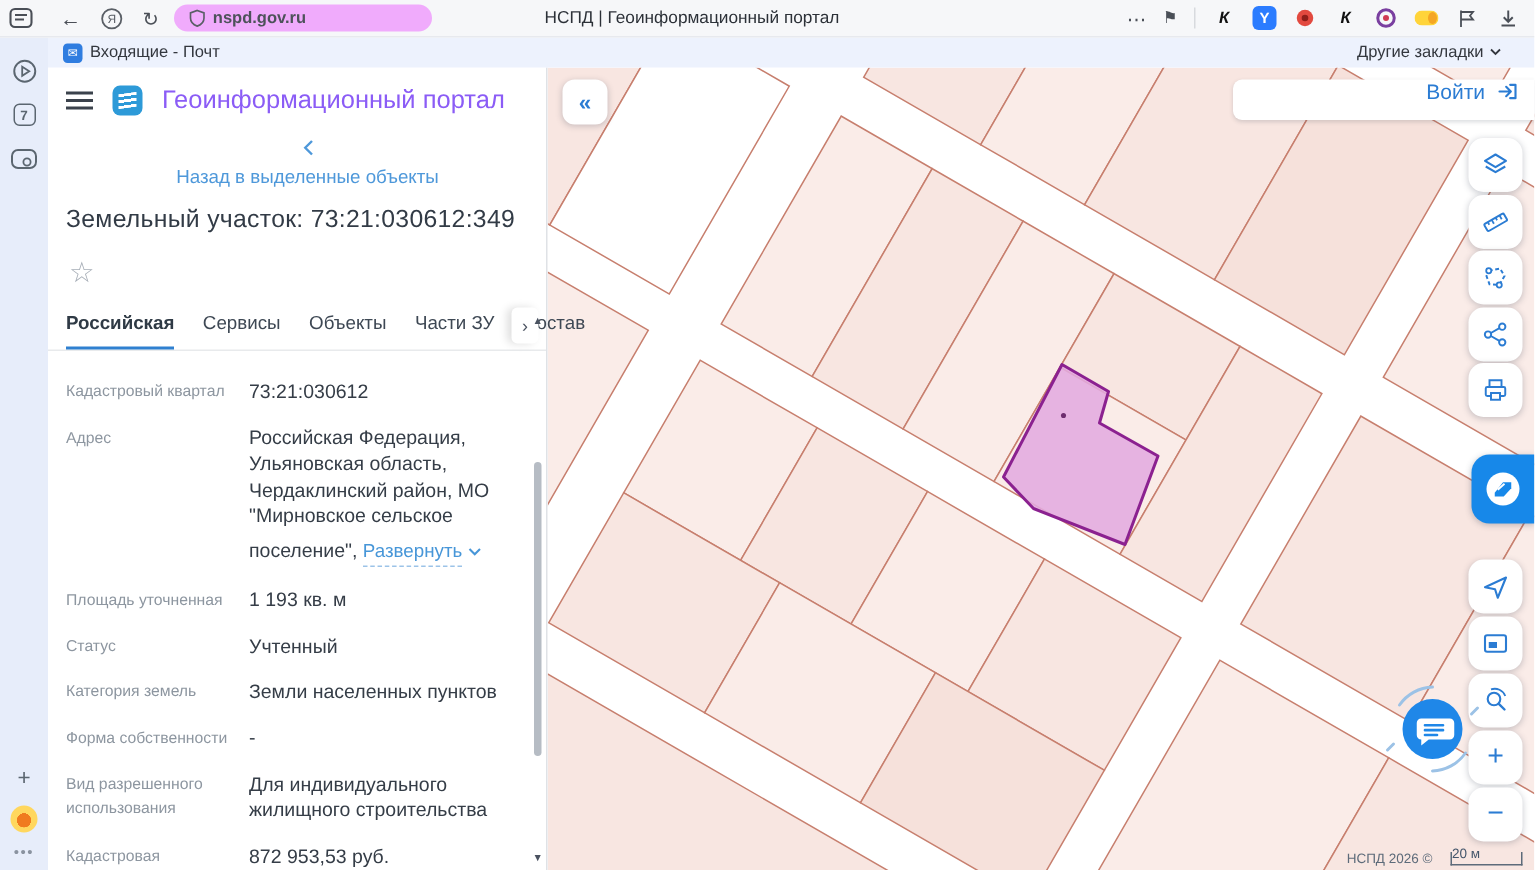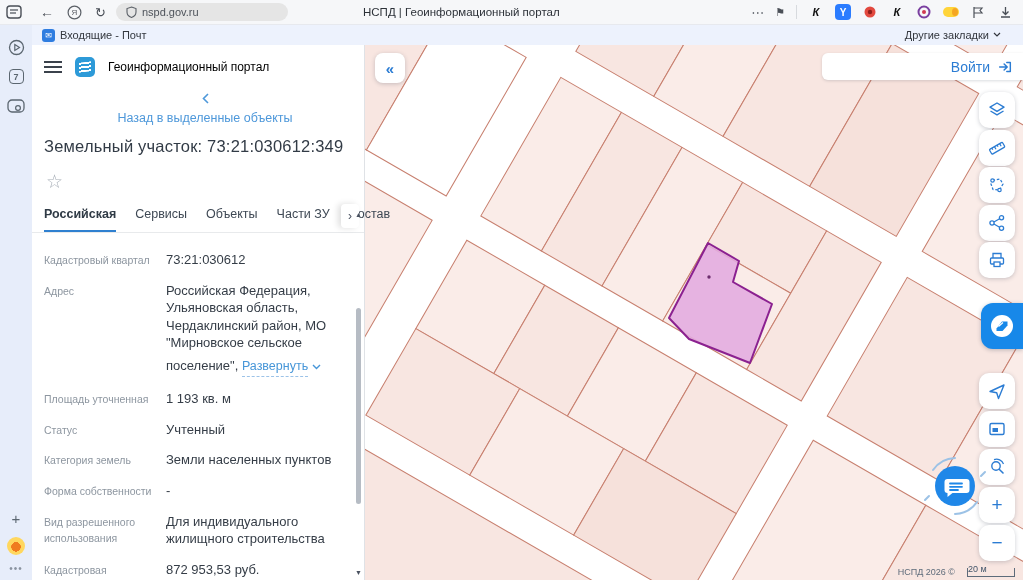--- a/index.html
+++ b/index.html
@@ -2,21 +2,21 @@
 <html><head>
 <meta charset="utf-8">
 <style>
   * { margin:0; padding:0; box-sizing:border-box; }
   html,body { width:1023px; height:580px; overflow:hidden; font-family:"Liberation Sans", sans-serif; background:#fff; }
   body { position:relative; }
 
   
   .toolbar { position:absolute; left:0; top:0; width:1023px; height:25px; background:#f6f7f9; display:flex; align-items:center; border-bottom:1px solid #e7e9ee; z-index:30; }
   .tbtn { color:#4a4f57; font-size:13px; line-height:1; display:flex; align-items:center; justify-content:center; }
-  .urlpill { height:18px; background:#e5e5e5; border-radius:10px; display:flex; align-items:center; padding:0 10px; gap:5px; width:172px; }
+  .urlpill { height:18px; background:#f0abfc; border-radius:10px; display:flex; align-items:center; padding:0 10px; gap:5px; width:172px;font-weight:bold; }
   .urltext { font-size:11px; color:#4d525a; }
   .tabtitle { position:absolute; left:363px; top:6px; font-size:11.5px; color:#2c3138; white-space:nowrap; }
   .tb-right { margin-left:auto; display:flex; align-items:center; gap:11px; padding-right:10px; }
   .extico { width:16px; height:16px; display:flex; align-items:center; justify-content:center; font-size:11px; }
   .sep { width:1px; height:14px; background:#d7dade; }
 
   .bookmarks { position:absolute; left:32px; top:25px; width:991px; height:20px; background:#edf2fd; display:flex; align-items:center; z-index:25; }
   .bm-item { display:flex; align-items:center; gap:5px; margin-left:10px; font-size:11px; color:#33373e; }
   .bm-mailico { width:13px; height:13px; background:#2f7de0; border-radius:3px; color:#fff; font-size:8px; display:flex; align-items:center; justify-content:center; }
   .bm-right { margin-left:auto; margin-right:22px; font-size:11px; color:#33373e; display:flex; gap:4px; align-items:center; }
@@ -29,21 +29,21 @@
   .sb-dots { color:#8a93a0; font-size:10px; letter-spacing:1px; margin:8px 0 6px; }
 
   
   .panel { position:absolute; left:32px; top:45px; width:333px; height:535px; background:#fff; border-right:1px solid #dfe2e6; z-index:20; }
   .phead { display:flex; align-items:center; gap:13px; padding:12px 0 0 12px; }
   .hamb { width:18px; height:12px; border-top:2px solid #3b424c; border-bottom:2px solid #3b424c; position:relative; }
   .hamb::after { content:""; position:absolute; left:0; top:3px; width:100%; height:2px; background:#3b424c; }
   .plogo { width:20px; height:20px; border-radius:5px; background:#2d9ad8; position:relative; overflow:hidden; }
   .plogo::after { content:""; position:absolute; left:4px; top:5px; width:12px; height:10px;
      background:repeating-linear-gradient(#fff 0 2px, transparent 2px 4px); transform:skewY(-8deg); }
-  .ptitle { font-size:12px; color:#000000; font-weight:500; }
+  .ptitle { font-size:17px; color:#8b5cf6; font-weight:500; }
   .backlink { display:flex; align-items:center; gap:7px; margin:16px 0 0 14px; color:#4e98da; font-size:12.5px; cursor:pointer;flex-direction:column; }
   .objtitle { margin:12px 0 0 12px; font-size:16.5px; font-weight:500; color:#323b46; letter-spacing:.2px; }
   .star { margin:14px 0 0 14px; font-size:19px; color:#a7aeb7; }
   .tabs { display:flex; gap:19px; margin:14px 0 0 0; padding:0 30px 0 12px; border-bottom:1px solid #e8eaec; position:relative; height:26px; }
   .tab { font-size:12.5px; color:#3e4854; padding-bottom:9px; white-space:nowrap; cursor:pointer; }
   .tab.active { color:#2f3a45; font-weight:bold; border-bottom:2.5px solid #2f80d0; }
   .tabmore { position:absolute; right:5px; top:-3px; width:18px; height:24px; background:#fff; box-shadow:-3px 0 6px rgba(0,0,0,.13); border-radius:4px; display:flex; align-items:center; justify-content:center; font-size:12px; color:#4a5osf; color:#4a5260; }
   .fields { padding:18px 18px 0 12px; }
   .frow { display:grid; grid-template-columns:112px 1fr; column-gap:10px; margin-bottom:13px; }
   .flabel { font-size:10.5px; color:#8d96a0; line-height:1.5; padding-top:2px; }
@@ -54,21 +54,21 @@
   .pscroll-dn { position:absolute; right:2px; bottom:4px; font-size:7px; color:#4a5260; }
   .pthumb { position:absolute; right:3px; top:263px; width:5px; height:196px; background:#b6bcc4; border-radius:3px; }
 
   
   .map { position:absolute; left:365px; top:45px; width:658px; height:535px; background:#fff; overflow:hidden; z-index:10; }
   .map svg.base { position:absolute; left:0; top:0; }
   .collapse { position:absolute; left:10px; top:8px; width:30px; height:30px; background:#fff; border-radius:8px;
      box-shadow:0 1px 4px rgba(50,60,80,.25); display:flex; align-items:center; justify-content:center;
      color:#2b7cd3; font-size:15px; font-weight:bold; cursor:pointer; }
   .loginbar { position:absolute; right:0; top:8px; width:201px; height:27px; background:#fff; border-radius:6px 0 0 6px;
-     box-shadow:0 1px 3px rgba(50,60,80,.18); display:flex; align-items:center; justify-content:flex-end; gap:7px; padding-right:10px; cursor:pointer;margin-left:31px; }
+     box-shadow:0 1px 3px rgba(50,60,80,.18); display:flex; justify-content:flex-end; gap:7px; padding-right:10px; cursor:pointer;margin-left:31px; }
   .logintxt { color:#2b7cd3; font-size:14px; }
   .mbtn { position:absolute; right:8px; width:36px; height:36px; background:#fff; border-radius:10px;
      box-shadow:0 1px 4px rgba(50,60,80,.25); display:flex; align-items:center; justify-content:center; color:#2b7cd3; cursor:pointer; }
   .mbtn.txt { font-size:19px; font-weight:500; }
   .feedback { position:absolute; right:0; top:258px; width:42px; height:46px; background:#1788e9; border-radius:12px 0 0 12px;
      box-shadow:0 1px 4px rgba(50,60,80,.3); display:flex; align-items:center; justify-content:center; cursor:pointer; }
   .chatwrap { position:absolute; left:554px; top:405px; width:72px; height:72px; cursor:pointer; }
   .legend { position:absolute; left:10px; top:501px; width:280px; height:27px; background:#fff; border-radius:6px;
      box-shadow:0 1px 3px rgba(50,60,80,.15); display:flex; align-items:center; justify-content:space-between; padding:0 13px; cursor:pointer;margin-top:36px; }
   .legendtxt { font-size:14px; color:#3a424c; }

